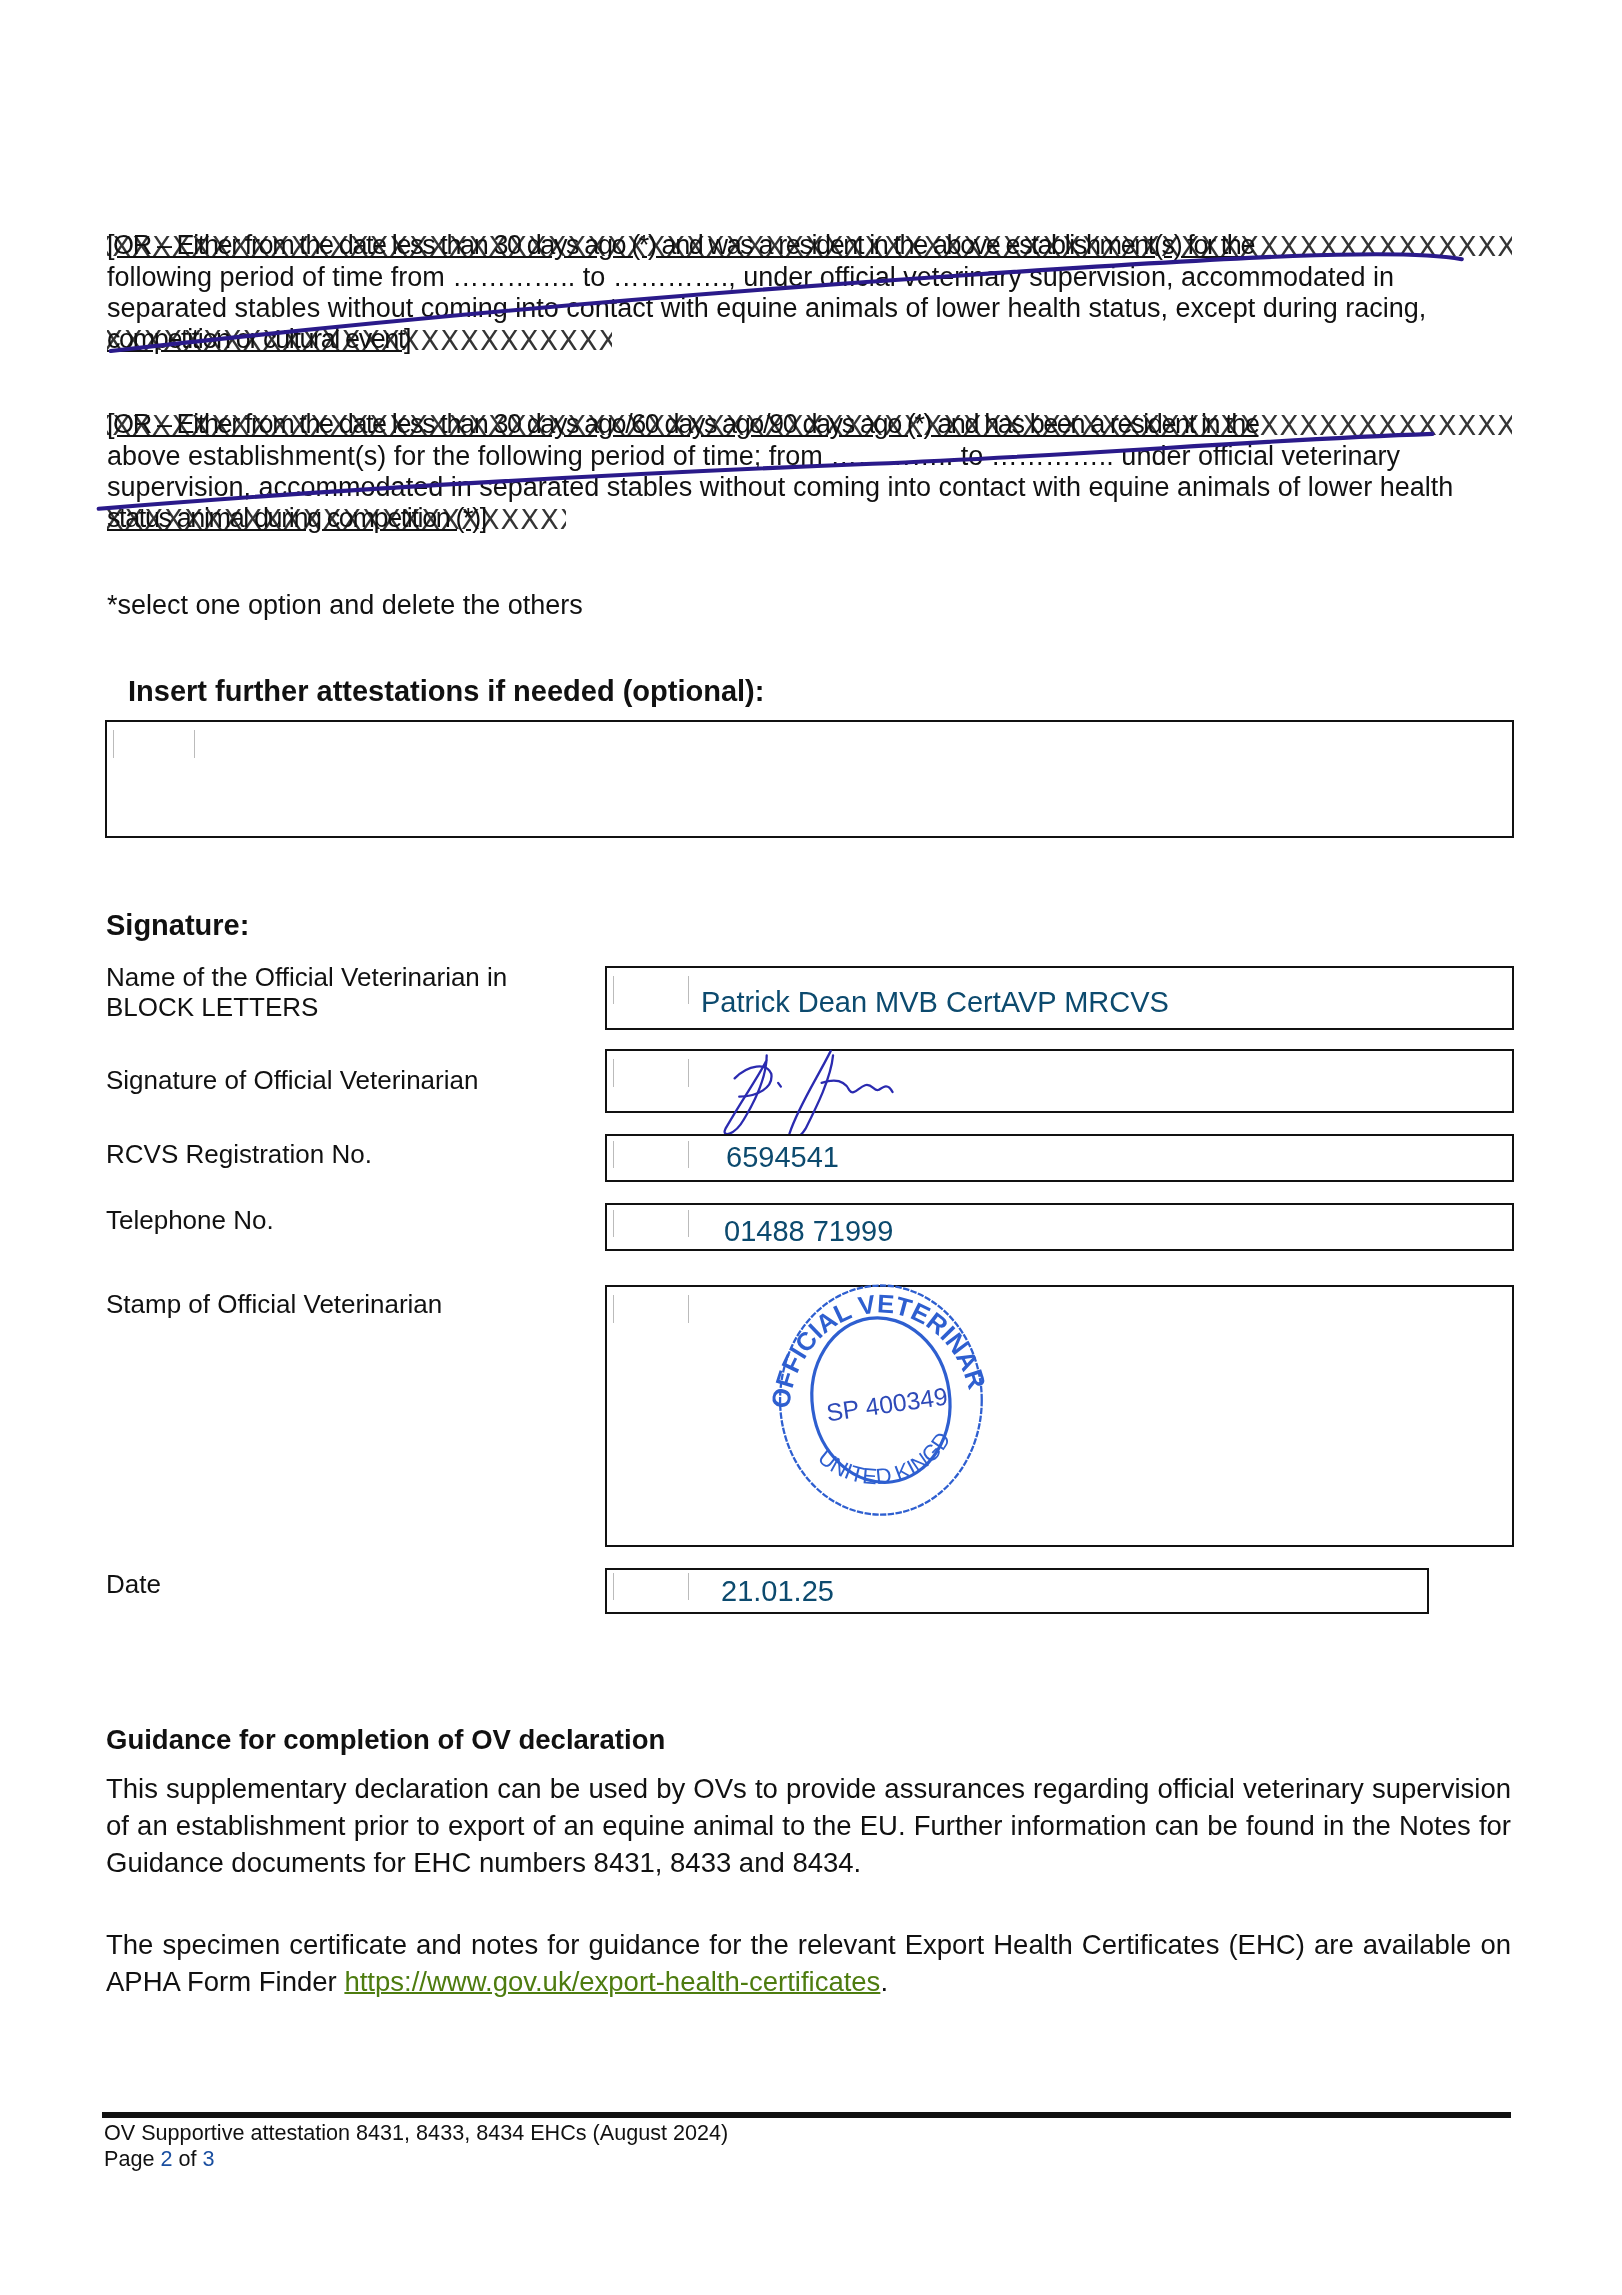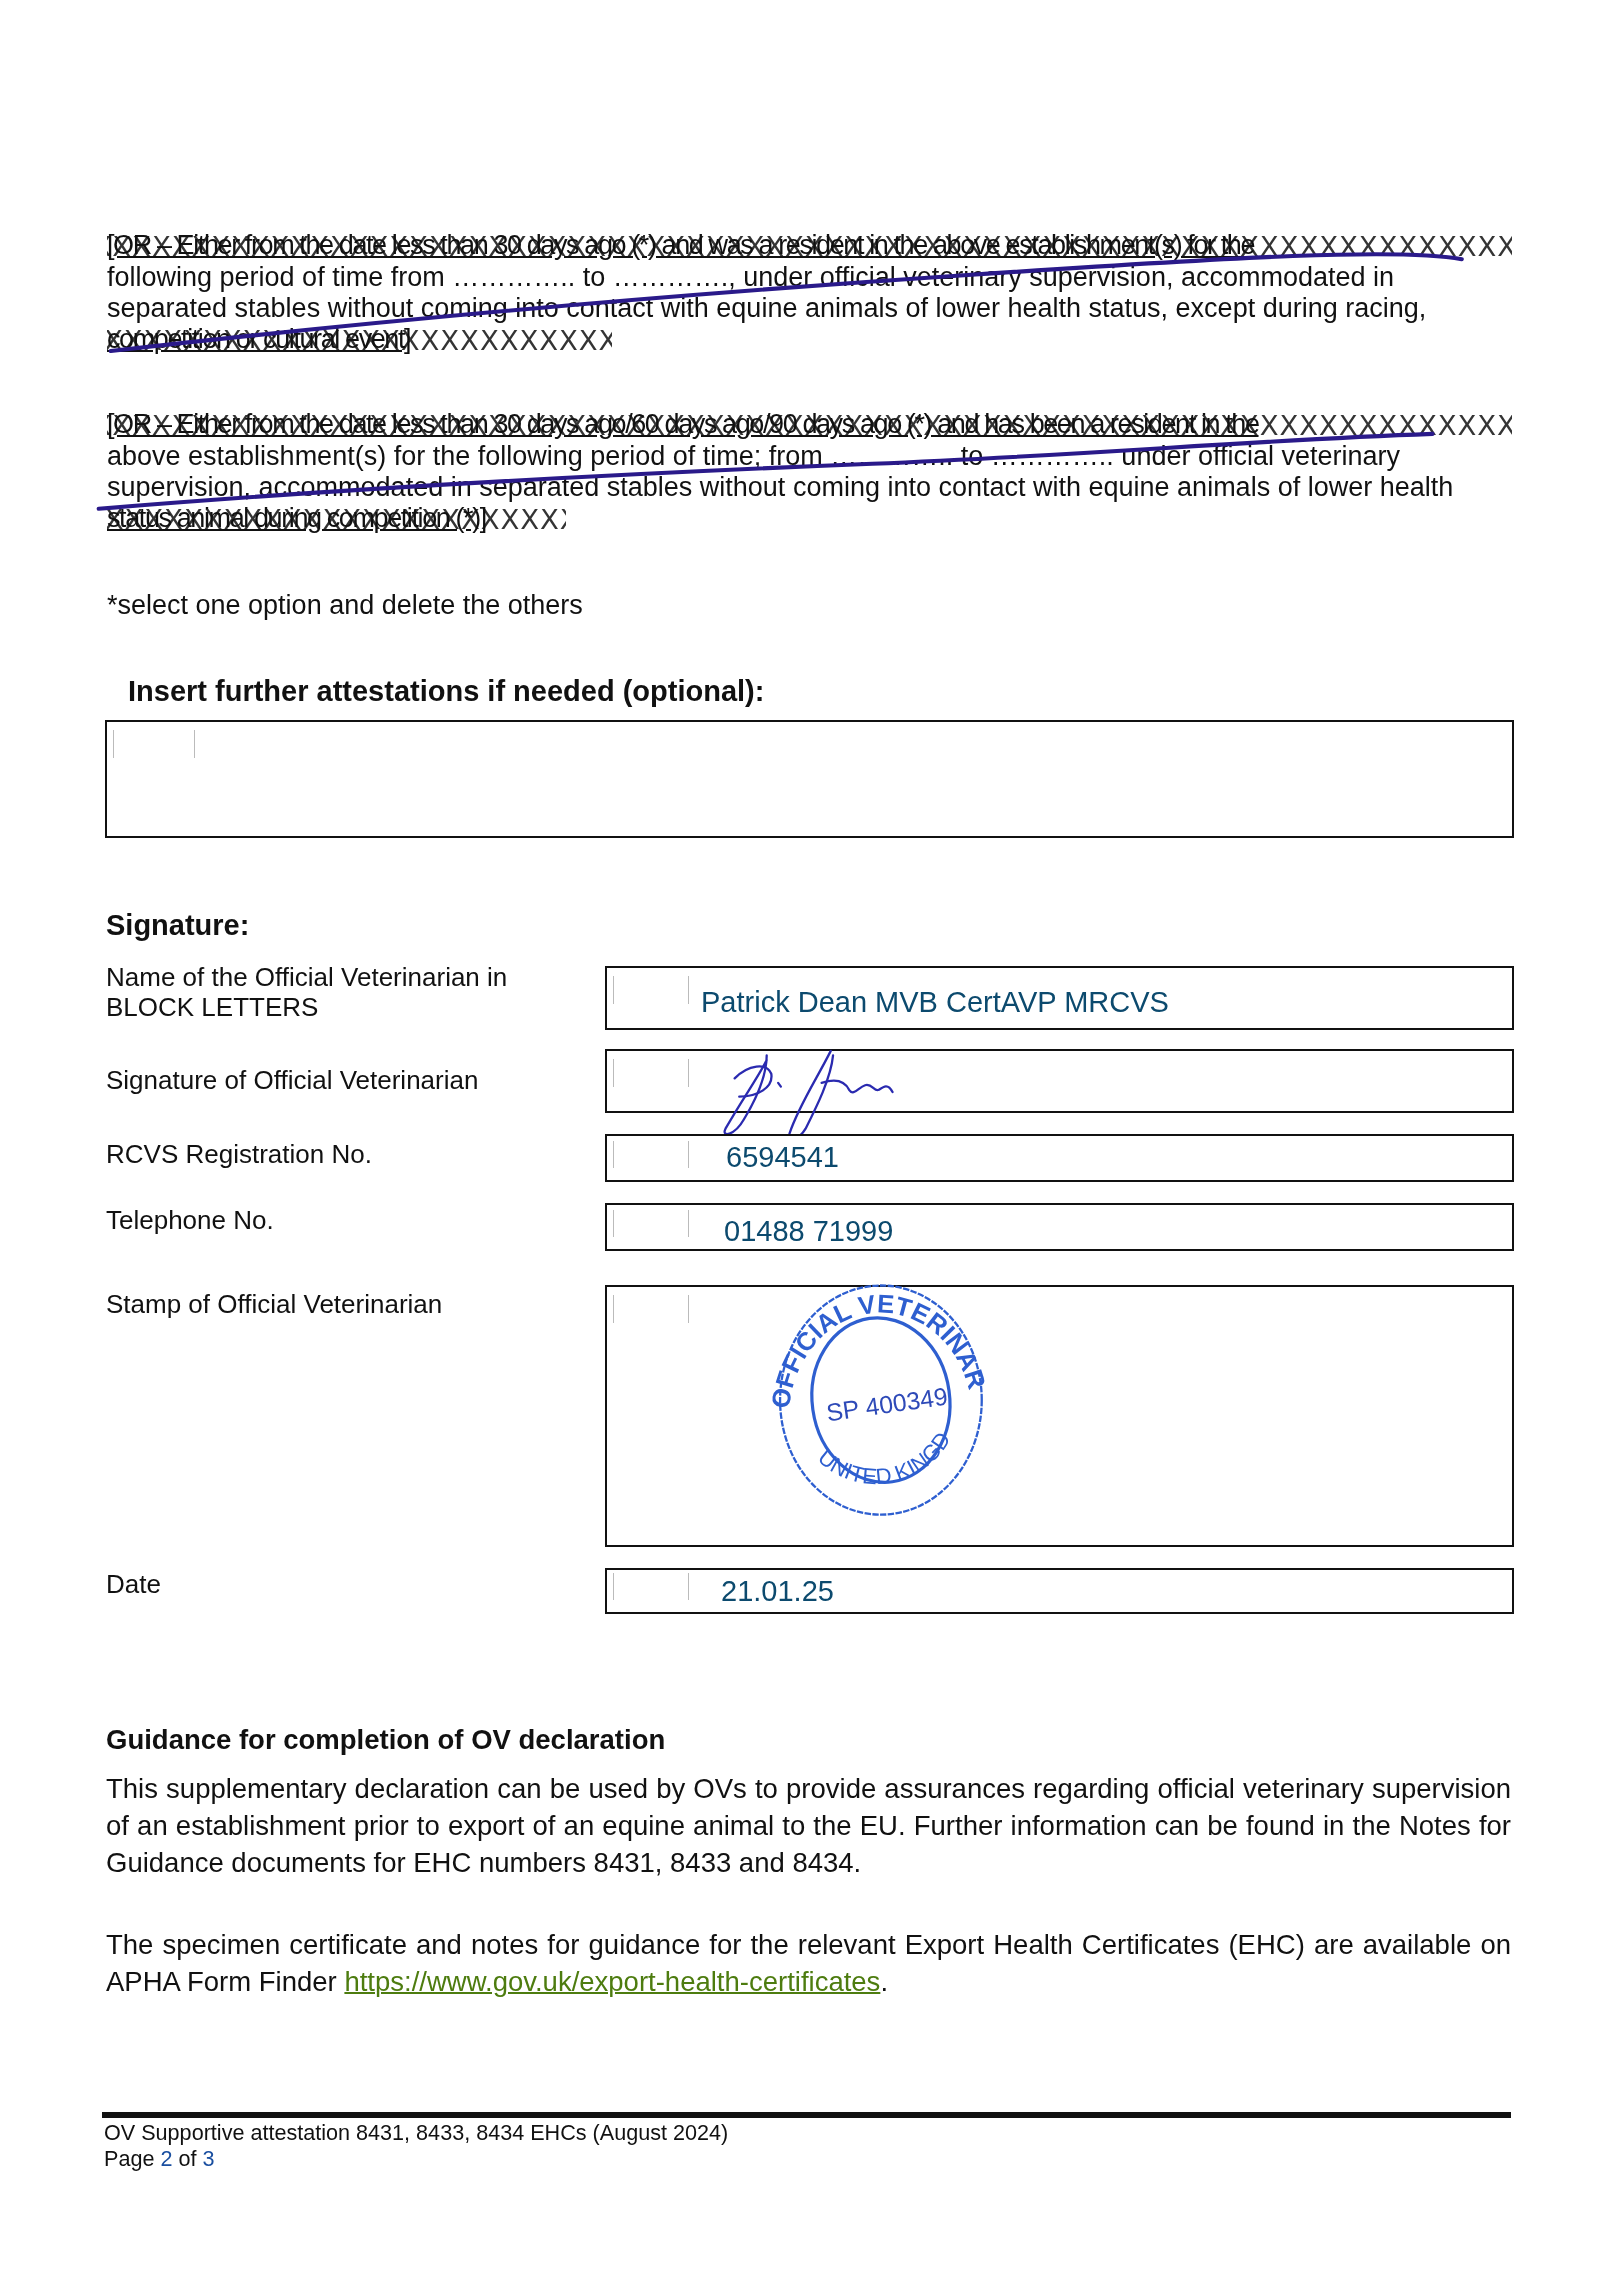--- a/index.html
+++ b/index.html
@@ -126,21 +126,21 @@
   <text font-family="Liberation Sans, sans-serif" font-size="56" fill="#2e5fd0" font-weight="bold">
     <textPath href="#stampTop">OFFICIAL VETERINARIAN</textPath>
   </text>
   <text font-family="Liberation Sans, sans-serif" font-size="48" fill="#2e5fd0">
     <textPath href="#stampBottom">UNITED KINGDOM</textPath>
   </text>
   <text x="170" y="320" font-family="Liberation Sans, sans-serif" font-size="54" fill="#2e4ab8" transform="rotate(-8 290 300)">SP 400349</text>
 </svg>
 
 <div class="abs field-label" style="left:106px; top:1569px;">Date</div>
-<div class="field-box" style="left:605px; top:1568px; width:909px; height:46px;">
+<div class="field-box" style="left:605px; top:1568px; width:824px; height:46px;">
   <div class="tick1" style="top:2.8px;"></div>
   <div class="tick2" style="top:2.8px;"></div>
   <div class="field-value" style="left:114px; top:4.6px;">21.01.25</div>
 </div>
 
 <div class="abs h-bold" style="left:106px; top:1724px; font-size:27.5px;">Guidance for completion of OV declaration</div>
 <div class="abs para" style="left:106px; top:1770px; width:1405px; font-size:27.5px; line-height:37px;">This supplementary declaration can be used by OVs to provide assurances regarding official veterinary supervision of an establishment prior to export of an equine animal to the EU. Further information can be found in the Notes for Guidance documents for EHC numbers 8431, 8433 and 8434.</div>
 <div class="abs para" style="left:106px; top:1926px; width:1405px; font-size:27.5px; line-height:37px;">
   <span>The specimen certificate and notes for guidance for the relevant Export Health Certificates (EHC) are available on APHA Form Finder </span><a class="link" href="#">https://www.gov.uk/export-health-certificates</a><span>.</span>
 </div>

